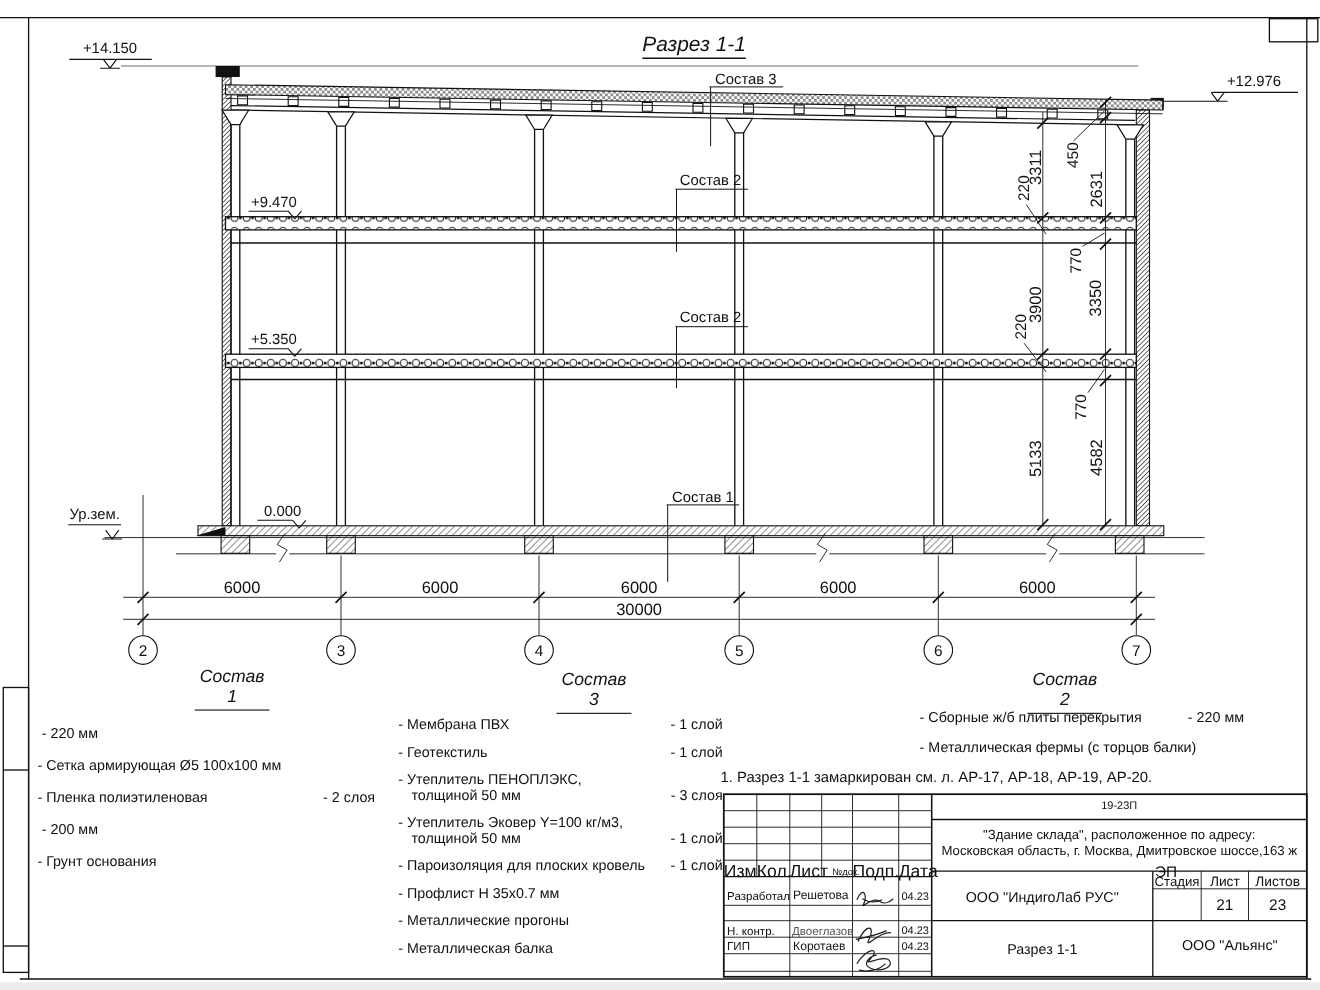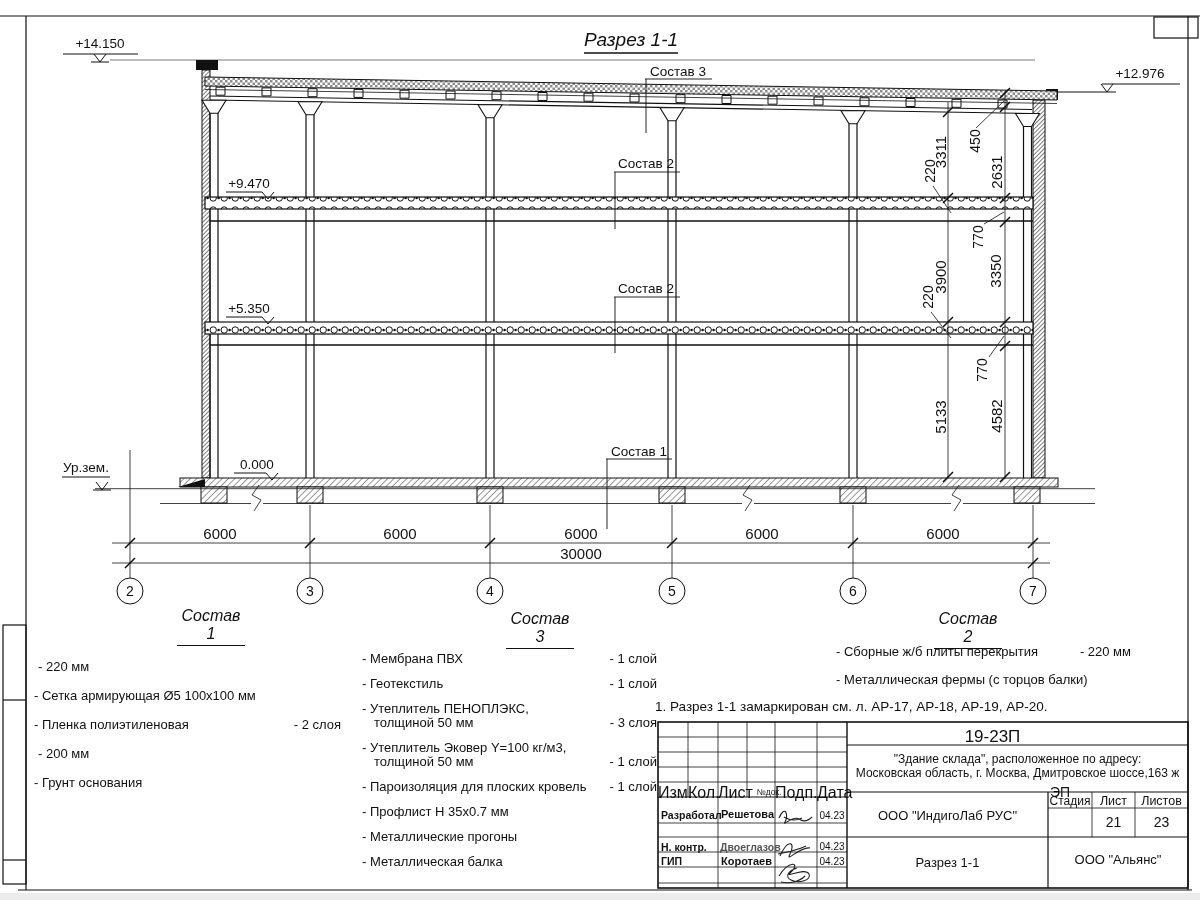--- a/index.html
+++ b/index.html
@@ -11,21 +11,21 @@
             border-bottom:1.2px solid #111;padding-bottom:2px;}
   .leg{position:absolute;font-size:13px;line-height:1.08;}
   .leg-item{display:flex;align-items:flex-end;}
   .leg-name{flex:1;white-space:pre-line;padding-left:12px;text-indent:-12px;}
   .leg-amt{white-space:nowrap;padding-left:4px;}
   .gap15 .leg-item{margin-bottom:15px;}
   .gap11 .leg-item{margin-bottom:11px;}
   .gap14 .leg-item{margin-bottom:14px;gap:36px;}
   .note{position:absolute;font-size:13.5px;}
   .tb{position:absolute;text-align:center;font-size:16px;}
-  .tb-left{text-align:right;font-weight:bold;}
+  .tb-left{text-align:right;}
   .graystrip{position:absolute;left:0;top:893px;width:1200px;height:7px;background:#ececec;}
 </style>
 </head>
 <body>
 
 <div id="sheet">
 
 <svg width="1200" height="900" viewBox="0 0 1200 900">
   <defs>
     <pattern id="hatchWall" width="3" height="3" patternUnits="userSpaceOnUse" patternTransform="rotate(45)">
@@ -349,21 +349,21 @@
     <span class="leg-amt">- 220 мм</span>
   </div>
   <div class="leg-item">
     <span class="leg-name">- Металлическая фермы (с торцов балки)</span>
     <span class="leg-amt"></span>
   </div>
 </div>
 
 <div class="note" style="left:655px;top:699px;">1. Разрез 1-1 замаркирован см. л. АР-17, АР-18, АР-19, АР-20.</div>
 
-<div class="tb" style="left:822px;top:727px;width:341px;font-size:17px;">19-23П</div>
+<div class="tb" style="left:847px;top:727px;width:341px;font-size:10px;">19-23П</div>
 <div class="tb" style="left:847px;top:753px;width:341px;font-size:12px;line-height:1.15;white-space:pre-line;">"Здание склада", расположенное по адресу:
 Московская область, г. Москва, Дмитровское шоссе,163 ж</div>
 
 <div class="tb" style="left:658px;top:784px;width:30px;">Изм.</div>
 <div class="tb" style="left:688px;top:784px;width:30px;">Кол.</div>
 <div class="tb" style="left:718px;top:784px;width:29px;">Лист</div>
 <div class="tb" style="left:747px;top:787px;width:44px;font-size:8.5px;">№док.</div>
 <div class="tb" style="left:775px;top:784px;width:42px;">Подп.</div>
 <div class="tb" style="left:817px;top:784px;width:30px;">Дата</div>
 

